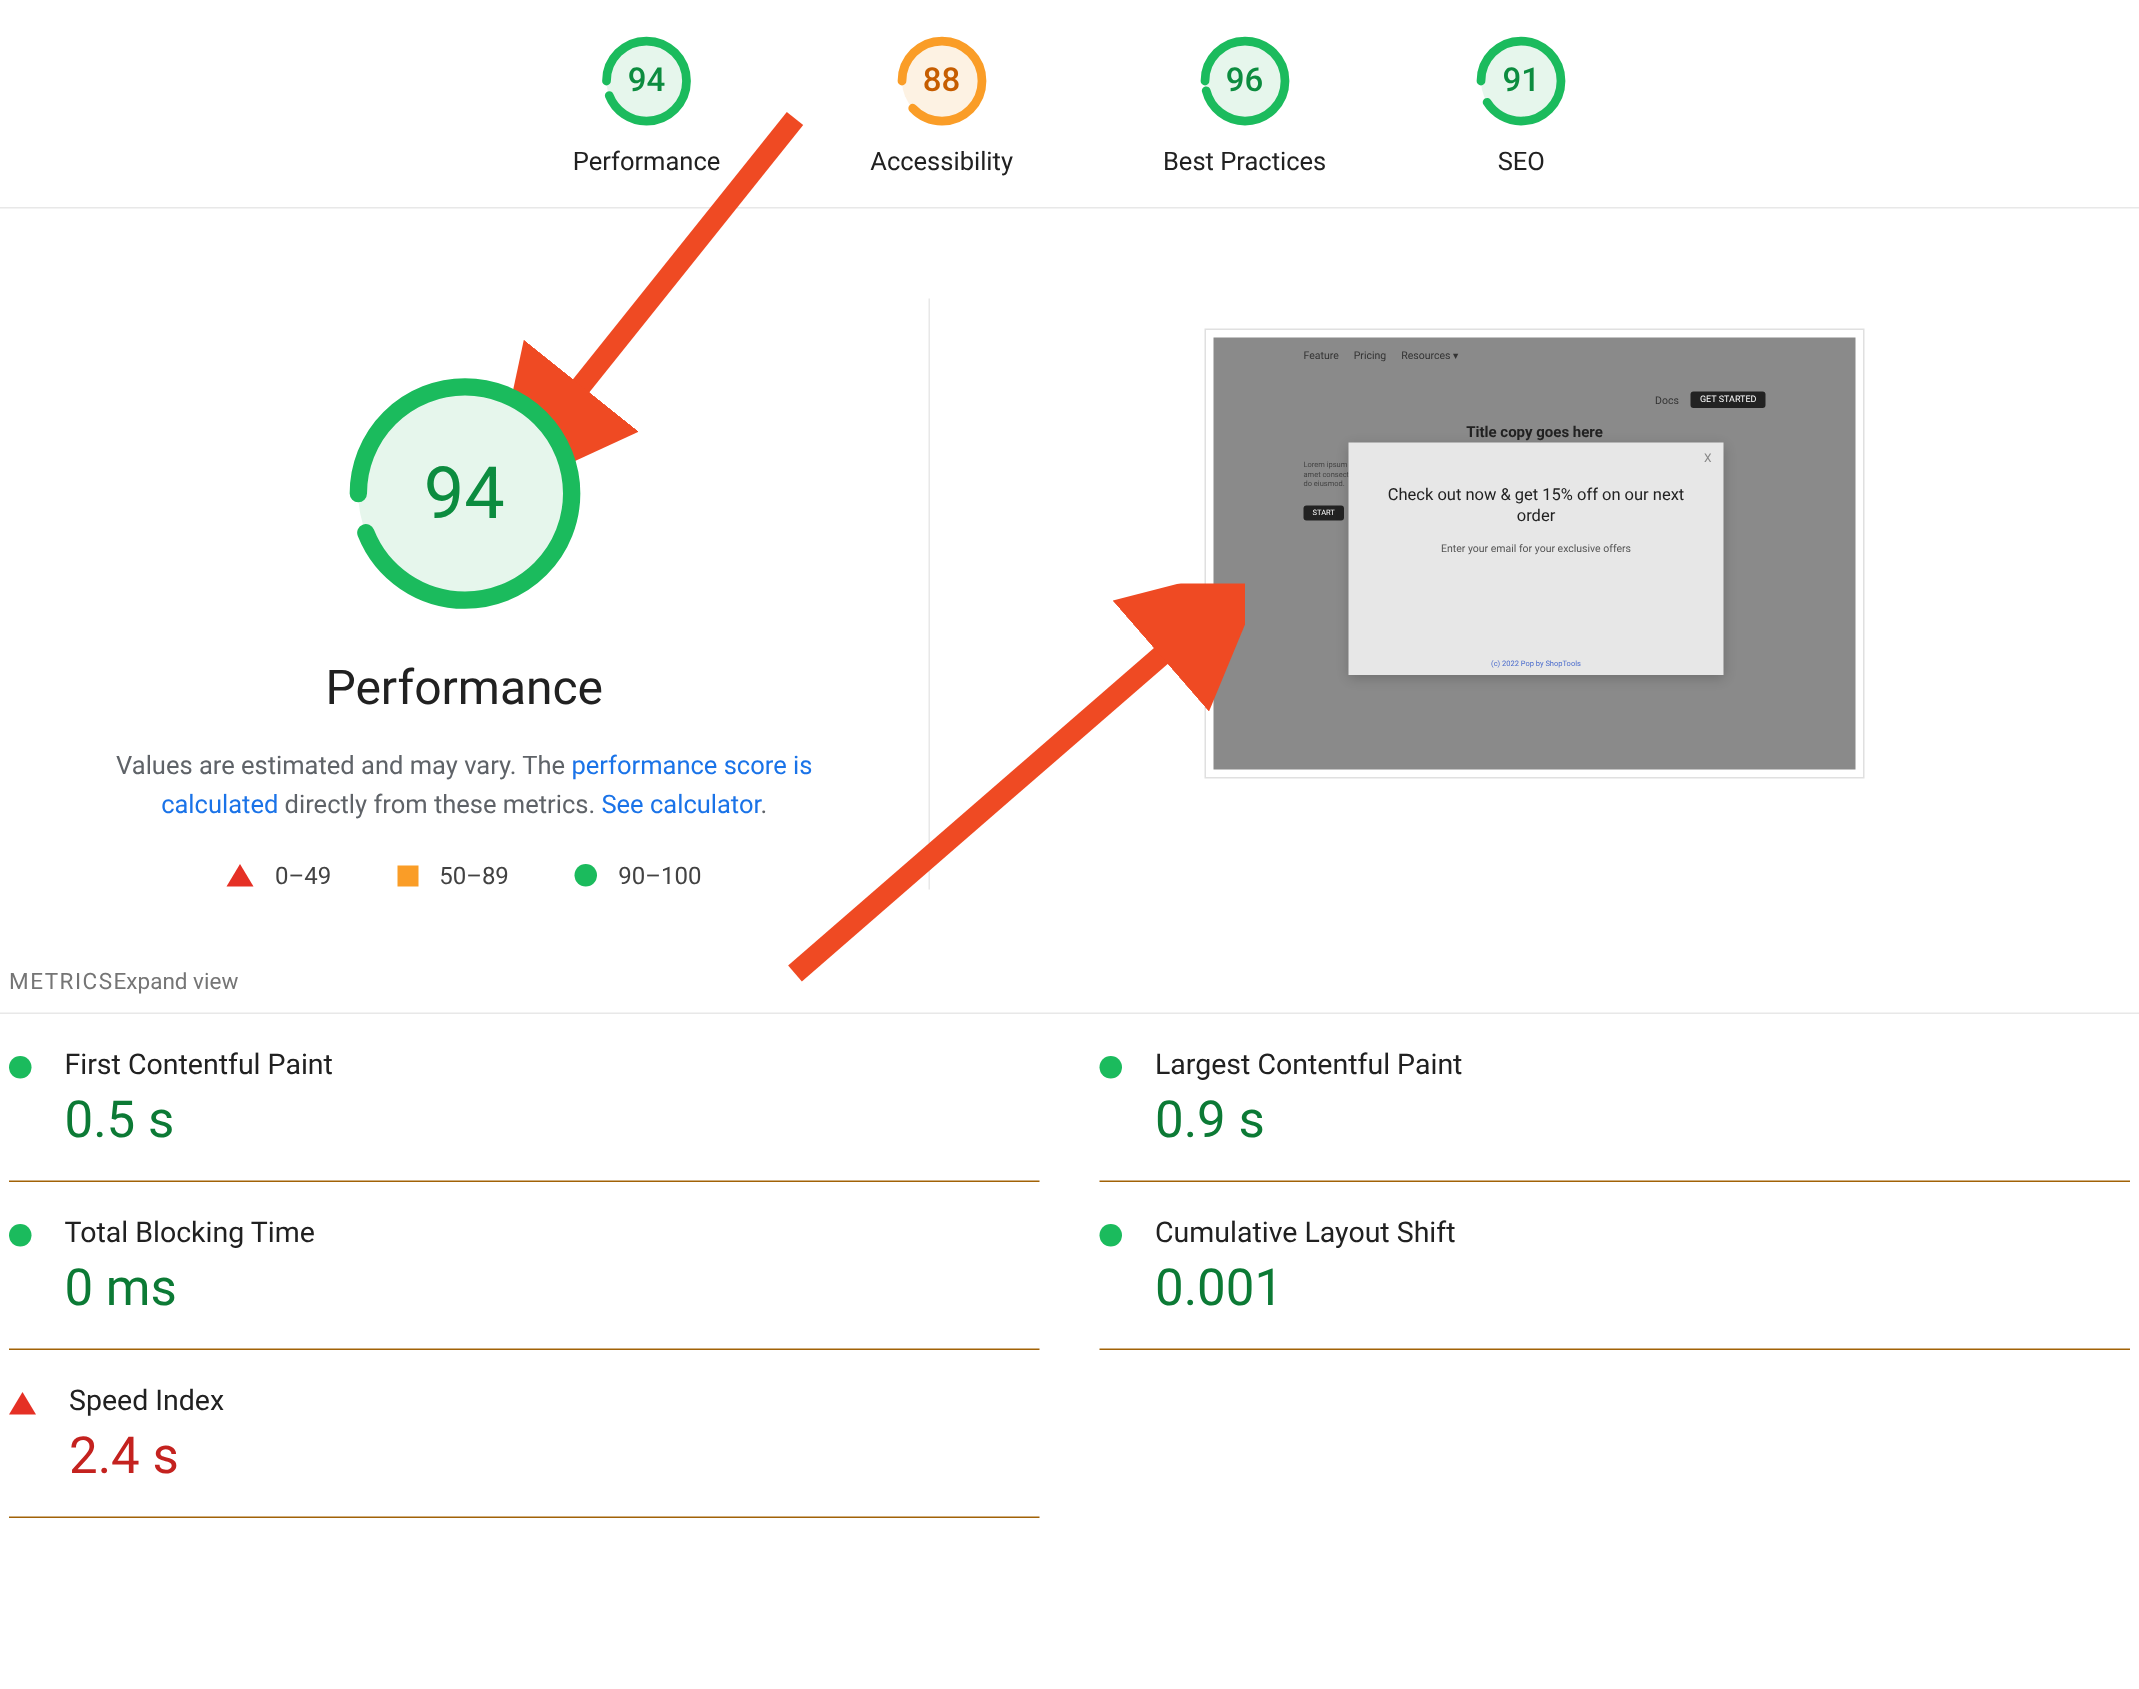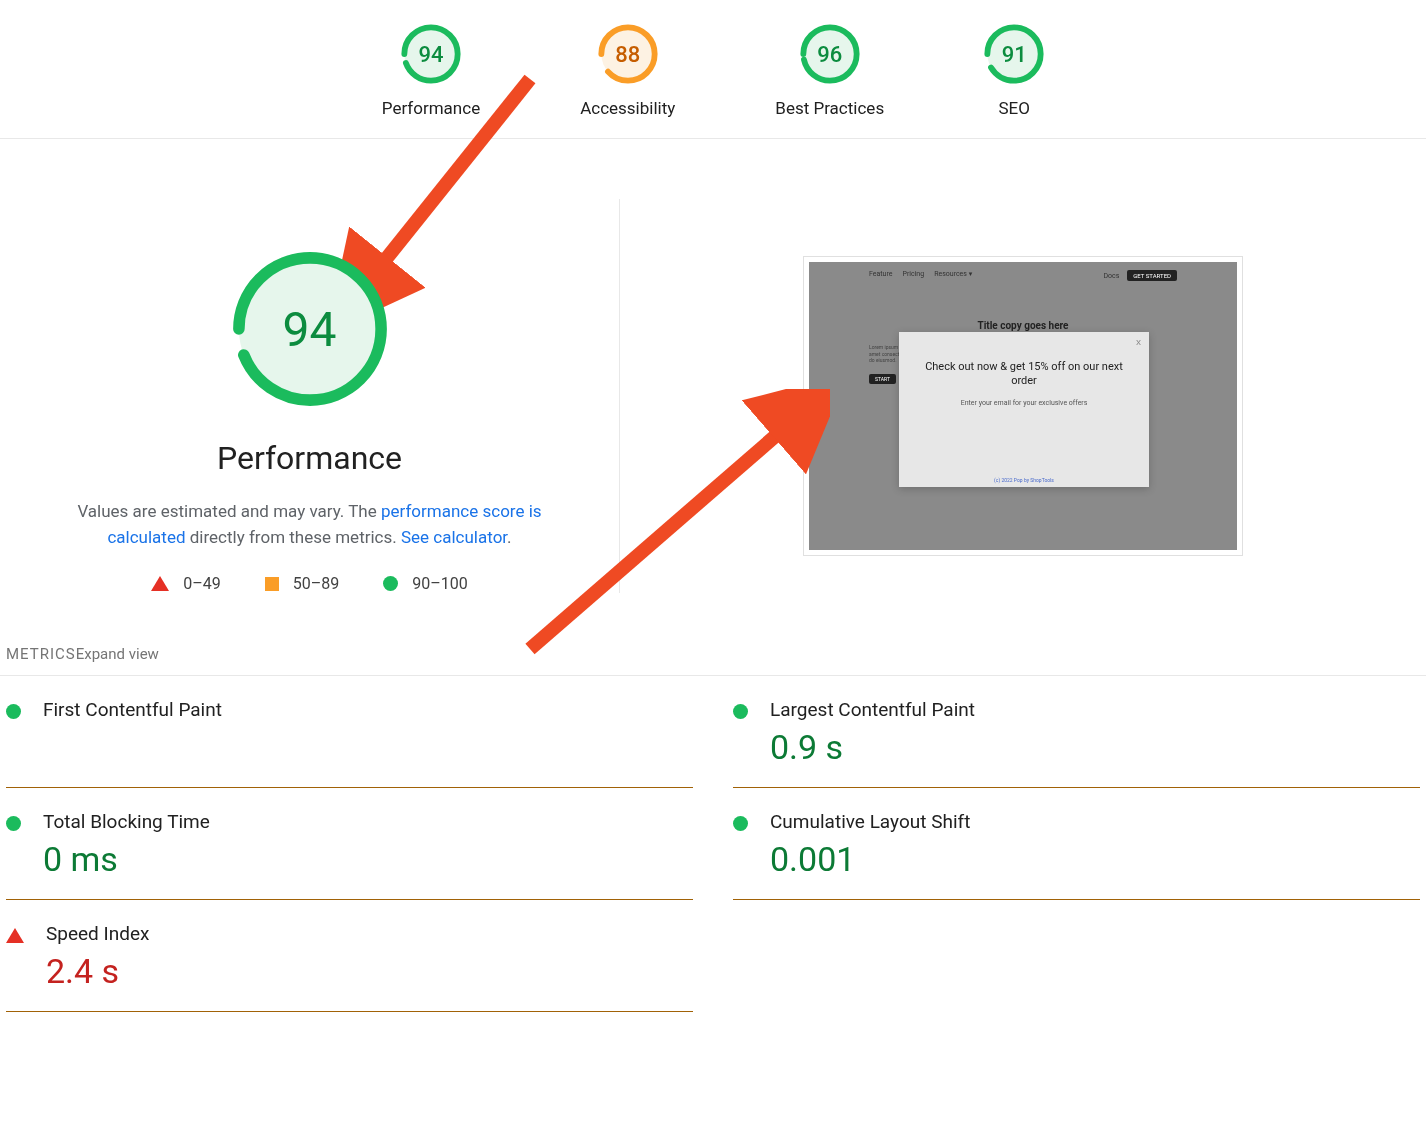--- a/index.html
+++ b/index.html
@@ -86,21 +86,21 @@
   }
   .sq-orange {
     width: 14px; height: 14px; background: #fa9d27;
   }
   .circ-green {
     width: 15px; height: 15px; border-radius: 50%; background: #1bbb5d;
   }
   .right-col {
     flex: 1;
     display: flex;
-    align-items: center;
+    align-items: flex-start;
     justify-content: center;
     padding-top: 20px;
   }
   .thumb {
     width: 440px;
     height: 300px;
     border: 1px solid #e0e0e0;
     padding: 5px;
     background: #fff;
   }
@@ -113,21 +113,21 @@
   .thumb-nav {
     position: absolute;
     top: 8px; left: 0; right: 0;
     display: flex;
     justify-content: space-between;
     padding: 0 60px;
     font-size: 7px;
     color: #333;
   }
   .thumb-nav .nav-left { display: flex; gap: 10px; }
-  .thumb-nav .nav-right { display: flex; gap: 8px; align-items: center; }
+  .thumb-nav .nav-right { display: flex; gap: 8px; align-items: center; margin-top: 28px; }
   .thumb-nav .cta { background: #222; color: #fff; padding: 2px 6px; border-radius: 2px; font-size: 6px;}
   .thumb-title {
     position: absolute;
     top: 58px; left: 0; right: 0;
     text-align: center;
     font-size: 10px;
     font-weight: 700;
     color: #222;
   }
   .thumb-lorem {
@@ -323,20 +323,21 @@
 
 <div class="metrics-header">
   <span>METRICS</span>
   <span class="expand">Expand view</span>
 </div>
 <div class="metrics-grid">
   <div class="metric good">
     <span class="indicator circ-green"></span>
     <div class="info">
       <span class="name">First Contentful Paint</span>
+      <span class="value">0.5 s</span>
     </div>
   </div>
   <div class="metric good">
     <span class="indicator circ-green"></span>
     <div class="info">
       <span class="name">Largest Contentful Paint</span>
       <span class="value">0.9 s</span>
     </div>
   </div>
   <div class="metric good">

